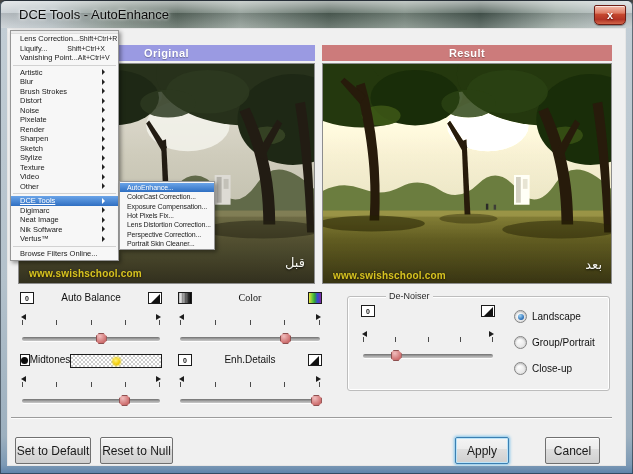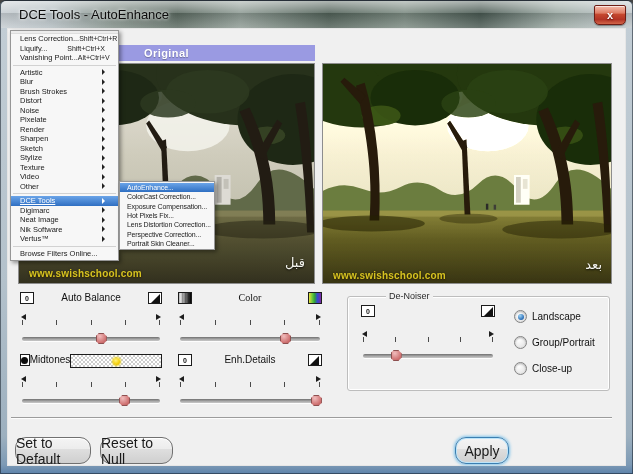--- a/index.html
+++ b/index.html
@@ -90,23 +90,23 @@
   .dn-slider .sticks{ top:26px; }
   .dn-slider .strack{ top:44px; }
   .radio-row{ position:absolute; left:166px; display:flex; align-items:center; gap:5px; cursor:pointer; }
   .radio{ position:relative; width:13px; height:13px; border-radius:50%; border:1px solid #838383;
           background:radial-gradient(circle at 35% 30%,#ffffff,#dcdcdc); box-shadow:inset 0 1px 2px rgba(0,0,0,.25); }
   .radio.on::after{ content:""; position:absolute; left:2.5px; top:2.5px; width:6px; height:6px; border-radius:50%;
           background:radial-gradient(circle at 35% 30%,#9fd4f5,#2a6db5 70%,#1b4f8c); }
   .rlabel{ font-size:10px; color:#111; }
   
   .groove{ position:absolute; left:11px; top:417px; width:601px; height:2px; border-top:1px solid #9c9c9c; border-bottom:1px solid #fdfdfd; }
-  .btn{ position:absolute; height:27px; border:1px solid #707070; border-radius:11px;
+  .btn{ position:absolute; height:27px; border:1px solid #707070; border-radius:2px;
         background:linear-gradient(180deg,#f4f4f4 0%,#ececec 45%,#dedede 46%,#cfcfcf 100%);
-        font-size:14px; color:#1a1a1a; display:flex; align-items:center; justify-content:center;
+        font-size:12px; color:#1a1a1a; display:flex; align-items:center; justify-content:center;
         box-shadow:inset 0 1px 0 #fff; cursor:pointer; font-family:"Liberation Sans", sans-serif; }
   .btn-default{ border-color:#3c7fb1; box-shadow:0 0 3px 1px #7fc3ea, inset 0 0 0 1px #bce4f9, inset 0 1px 0 #fff; }
 </style>
 </head>
 <body>
 
 <div class="window">
 
   <div class="titlebar">
     <div class="title">DCE Tools - AutoEnhance</div>
@@ -165,20 +165,23 @@
         <path d="M290 170 C 288 120 284 80 278 40 L 288 38 C 294 80 297 120 297 170 Z" fill="#241d13"></path>
         <ellipse cx="50" cy="161" rx="55" ry="8" fill="#23210f" opacity=".55"></ellipse>
         <ellipse cx="245" cy="167" rx="60" ry="9" fill="#23210f" opacity=".5"></ellipse>
         <ellipse cx="150" cy="156" rx="30" ry="5" fill="#23210f" opacity=".4"></ellipse>
       </svg>
     </div>
     <div class="wm" style="bottom:4px;">www.swishschool.com</div>
     <div class="arab" style="bottom:13px;">قبل</div>
   </div>
 
+  <div class="phead" style="left:322px;top:45px;width:290px;background:#cc7b7b;">
+    <span>Result</span>
+  </div>
   <div class="pimg" style="left:322px;top:63px;width:290px;height:221px;">
     <div class="filter-res">
       <svg viewBox="0 0 297 221" preserveAspectRatio="none">
         <defs>
           <linearGradient id="sky2" x1="0" y1="0" x2="0" y2="1">
             <stop offset="0" stop-color="#f2f0e2"></stop>
               <stop offset=".6" stop-color="#d6d2c0"></stop>
               <stop offset="1" stop-color="#c9c6b2"></stop>
           </linearGradient>
           <linearGradient id="gr2" x1="0" y1="0" x2="0" y2="1">
@@ -320,20 +323,21 @@
     <div class="radio-row" style="top:65px;">
       <span class="radio"></span>
       <span class="rlabel">Close-up</span>
     </div>
   </div>
 
   <div class="groove"></div>
   <div class="btn" style="left:15px;top:437px;width:76px;">Set to Default</div>
   <div class="btn" style="left:100px;top:437px;width:73px;">Reset to Null</div>
   <div class="btn btn-default" style="left:455px;top:437px;width:54px;">Apply</div>
+  <div class="btn" style="left:545px;top:437px;width:55px;">Cancel</div>
 
   <div class="menu">
     <div class="msliver"></div>
     <div class="mrow">
       <span>Lens Correction...</span>
       <span class="sc">Shift+Ctrl+R</span>
     </div>
     <div class="mrow">
       <span>Liquify...</span>
       <span class="sc">Shift+Ctrl+X</span>

